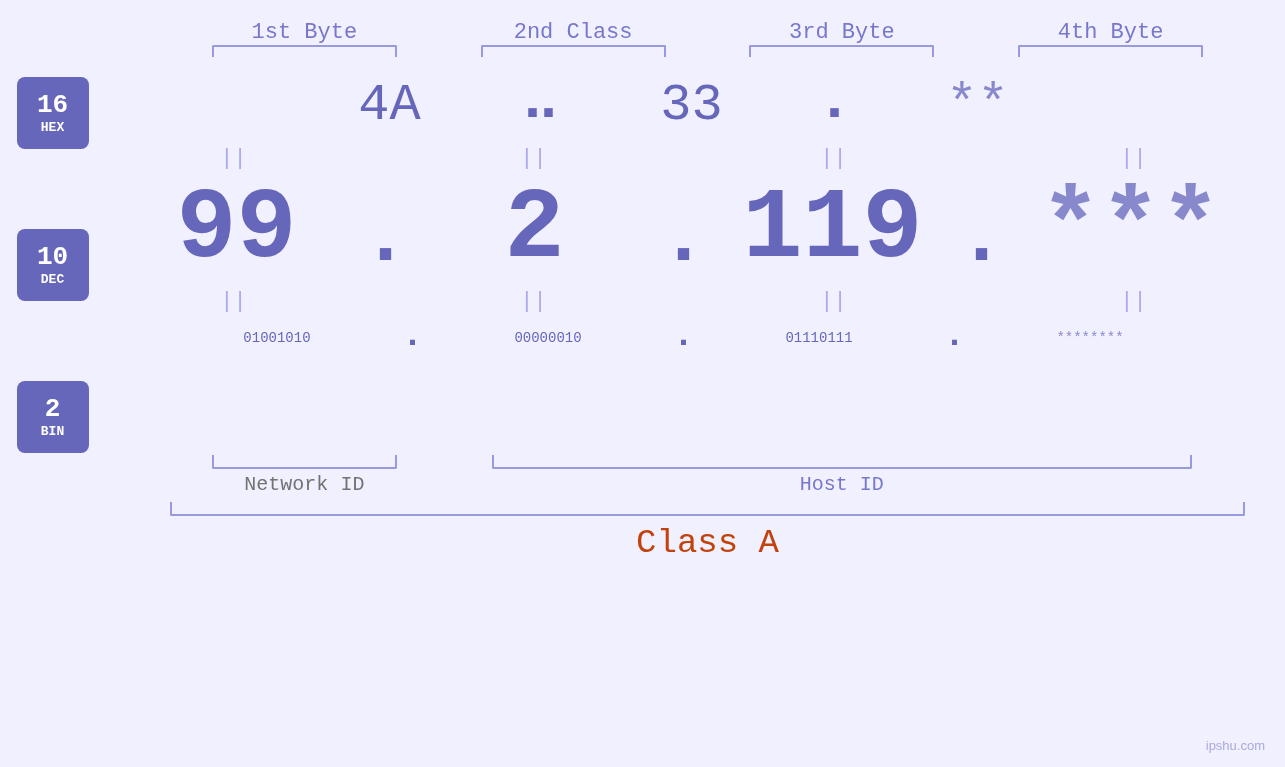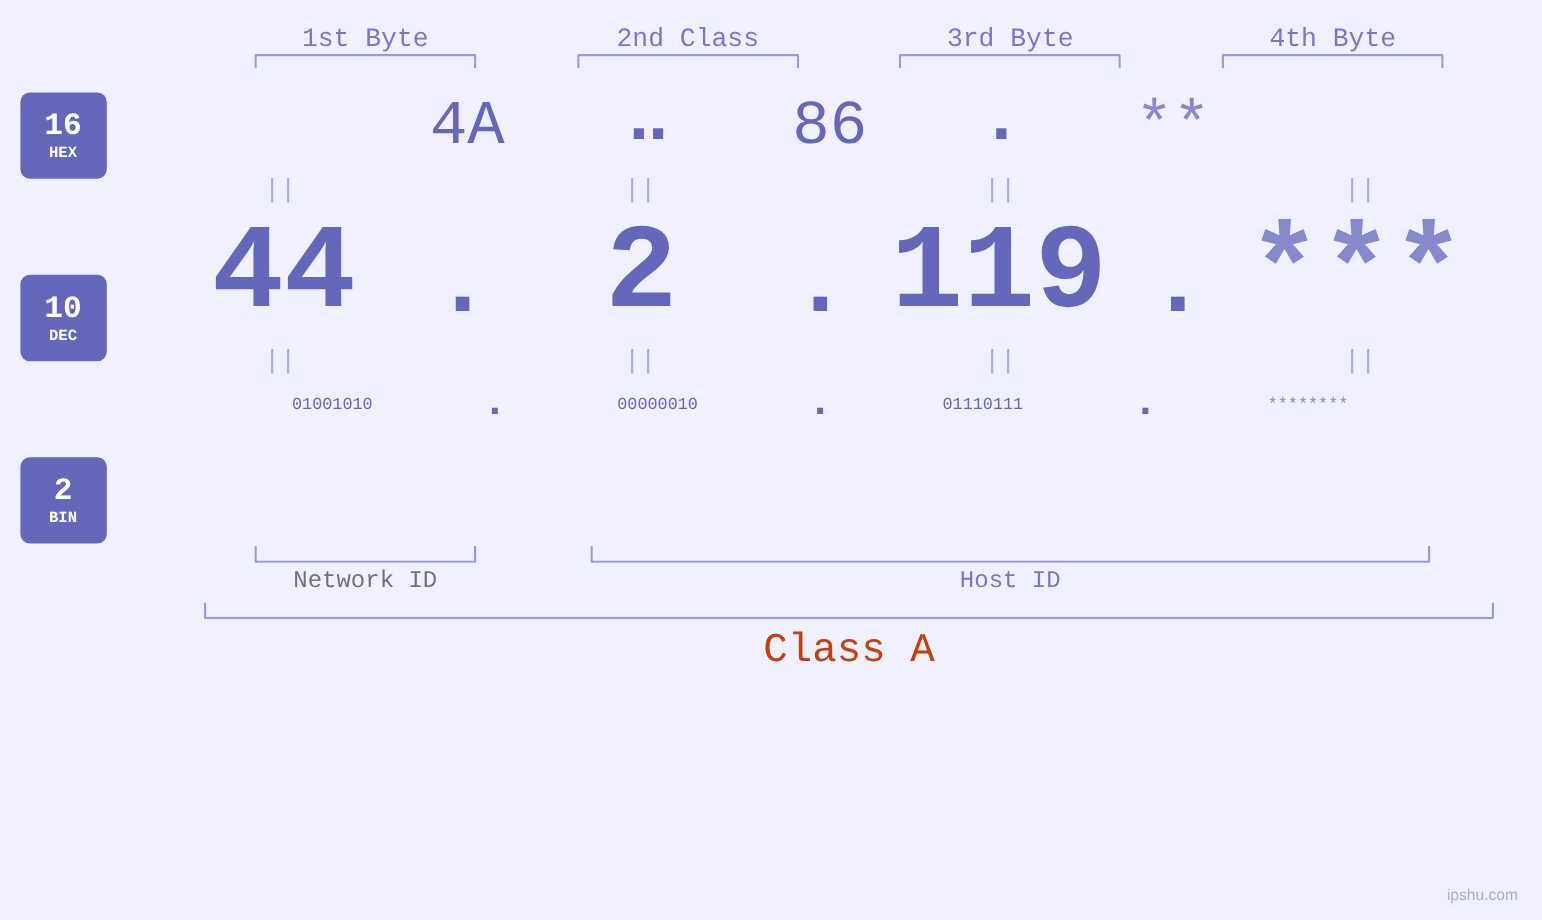--- a/index.html
+++ b/index.html
@@ -297,41 +297,41 @@
 
     <div class="rows-container">
 
       <div class="data-row">
         <div class="cell">
           <span class="value hex-value">4A</span>
         </div>
         <span class="dot">.</span>
         <span class="dot">.</span>
         <div class="cell">
-          <span class="value hex-value">86</span>
+          <span class="value hex-value">33</span>
         </div>
         <span class="dot">.</span>
         <div class="cell">
           <span class="value hex-value asterisk">**</span>
         </div>
       </div>
 
       <div class="equals-row">
         <div class="equals-cell">||</div>
         <div style="width:30px"></div>
         <div class="equals-cell">||</div>
         <div style="width:30px"></div>
         <div class="equals-cell">||</div>
         <div style="width:30px"></div>
         <div class="equals-cell">||</div>
       </div>
 
       <div class="data-row">
         <div class="cell">
-          <span class="value dec-value">44</span>
+          <span class="value dec-value">99</span>
         </div>
         <span class="dot dot-dec">.</span>
         <div class="cell">
           <span class="value dec-value">2</span>
         </div>
         <span class="dot dot-dec">.</span>
         <div class="cell">
           <span class="value dec-value">119</span>
         </div>
         <span class="dot dot-dec">.</span>

